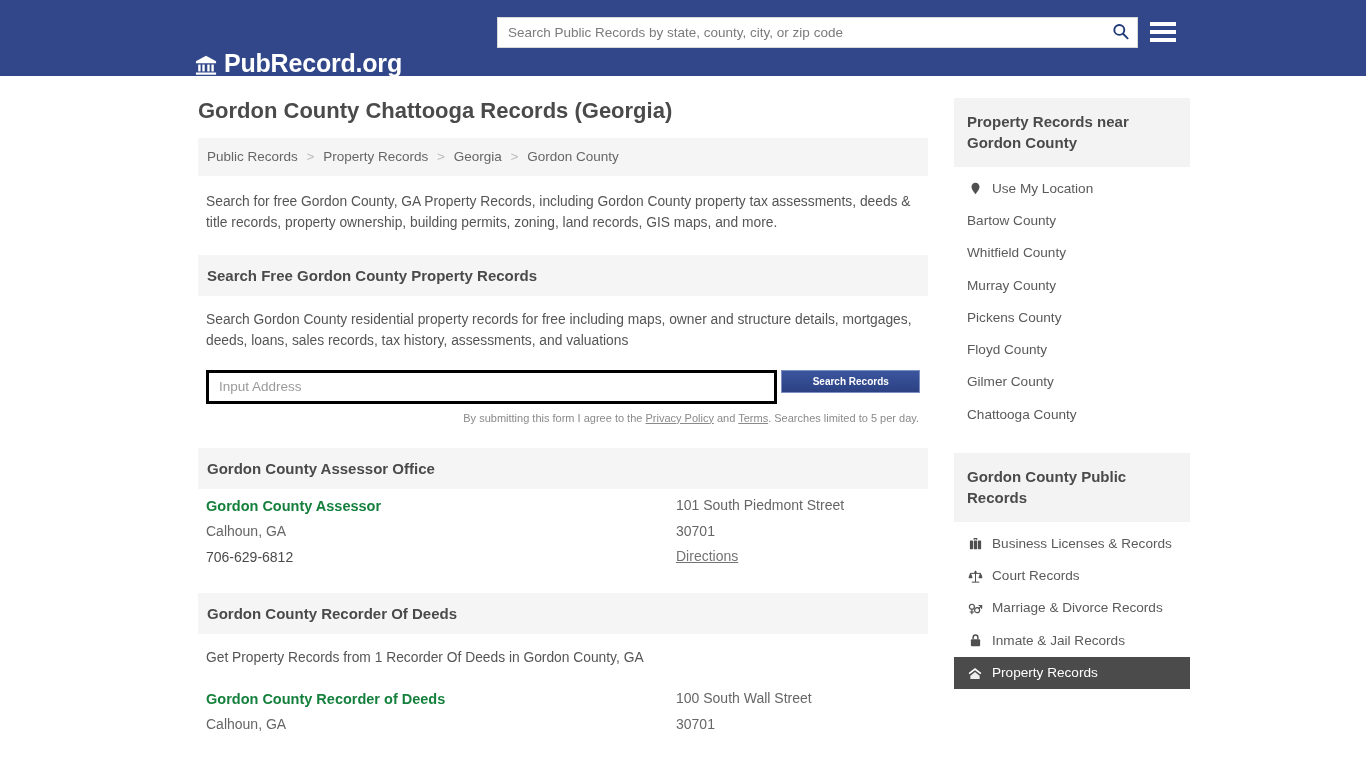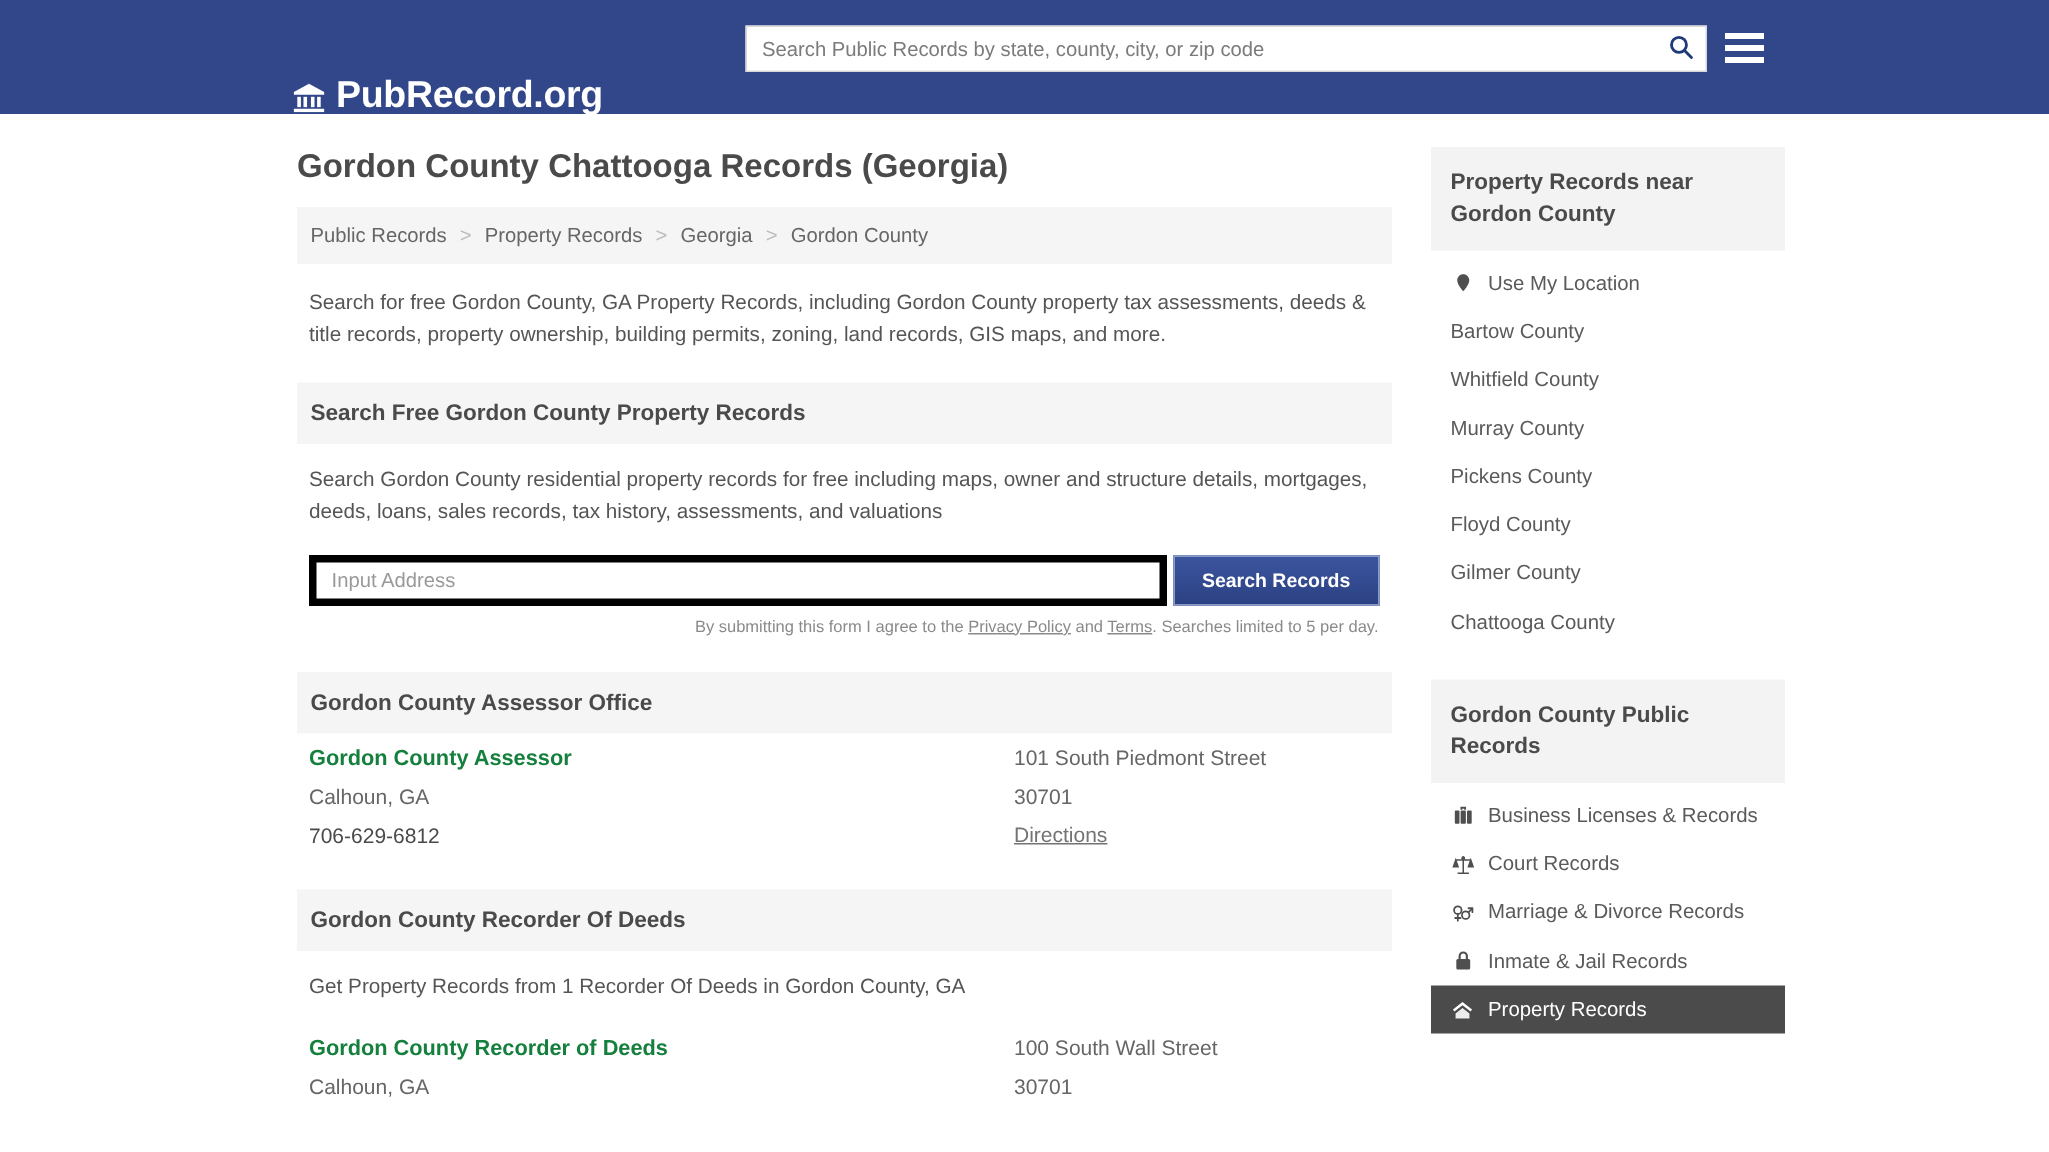--- a/index.html
+++ b/index.html
@@ -162,37 +162,37 @@
 
   
   .form-row {
     display: flex;
     align-items: stretch;
     margin-top: 18px;
   }
   .addr-input {
     width: 578px;
     height: 34px;
-    border: 5px solid #000000;
+    border: 3px solid #000000;
     padding: 0 10px;
     font-size: 13.5px;
     color: #b91c1c;
     outline: none;
     font-family: "Liberation Sans", sans-serif;
     background: #fff;
   }
   .addr-input::placeholder { color: #9a9a9a; }
   .search-records-btn {
     width: 140px;
-    height: 34px;
+    height: 23px;
     margin-left: 4px;
     border: 1px solid #7d8ec0;
     background: linear-gradient(to bottom, #3b559e 0%, #2c4183 100%);
     color: #ffffff;
-    font-size: 13px;
+    font-size: 10px;
     font-weight: bold;
     cursor: pointer;
     font-family: "Liberation Sans", sans-serif;
   }
   .fineprint {
     text-align: right;
     font-size: 11px;
     color: #8a8a8a;
     margin-top: 8px;
     padding-right: 1px;

